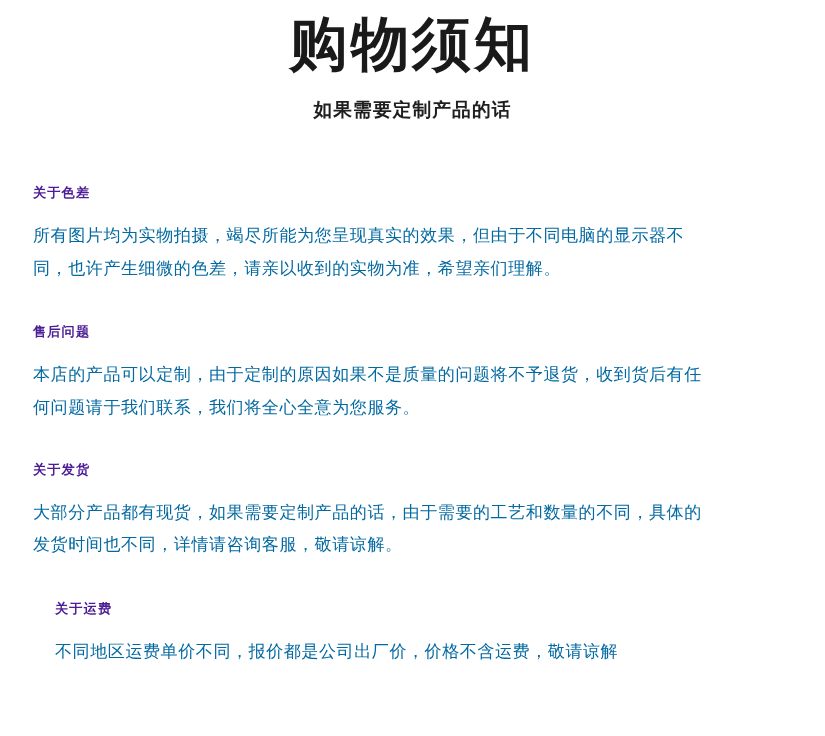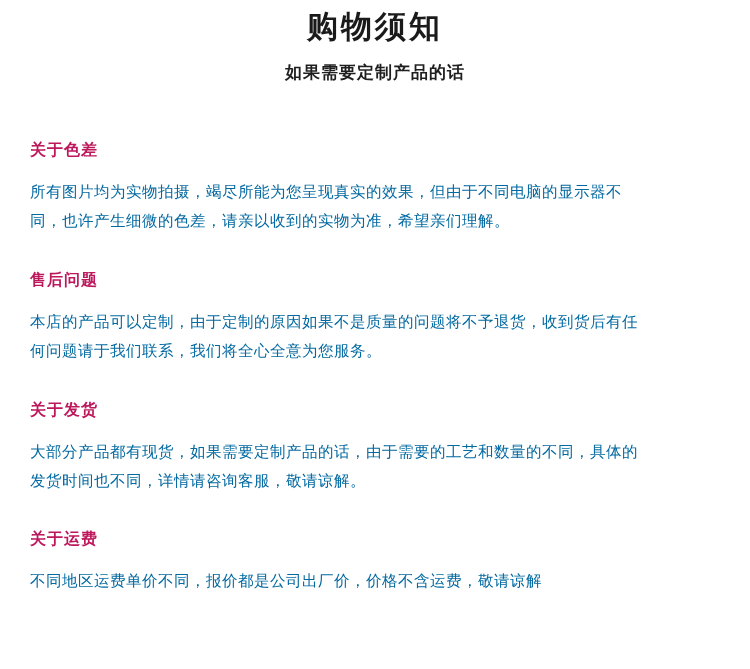--- a/index.html
+++ b/index.html
@@ -19,58 +19,59 @@
     height: 669px;
     box-sizing: border-box;
     padding: 0 30px;
     position: relative;
   }
   .header {
     text-align: center;
     padding-top: 8px;
   }
   .main-title {
-    font-size: 31px;
+    font-size: 53px;
     font-weight: bold;
     letter-spacing: 3px;
     color: #1a1a1a;
     line-height: 1.25;
     margin: 0;
   }
   .sub-title {
     font-size: 17px;
     font-weight: bold;
     color: #1f1f1f;
     letter-spacing: 1px;
     margin: 14px 0 0 0;
   }
   .sections {
     margin-top: 56px;
   }
   .section {
     margin-bottom: 34px;
   }
   .section-title {
-    font-size: 16px;
+    font-size: 12px;
     font-weight: bold;
-    color: #be185d;
+    color: #4c1d95;
     letter-spacing: 1px;
     margin: 0 0 16px 0;
     font-family: Liberation Mono, monospace;
   }
   .section-body {
     font-size: 15.5px;
     line-height: 1.9;
     color: #0369a1;
     letter-spacing: 0.5px;
     margin: 0;
     max-width: 610px;
   }
   .section:last-child {
     margin-bottom: 0;
+    margin-left: 20px;
   }
 </style>
 </head>
 <body>
 
 <div class="page">
 
   <div class="header">
     <h1 class="main-title">购物须知</h1>
     <p class="sub-title">如果需要定制产品的话</p>

